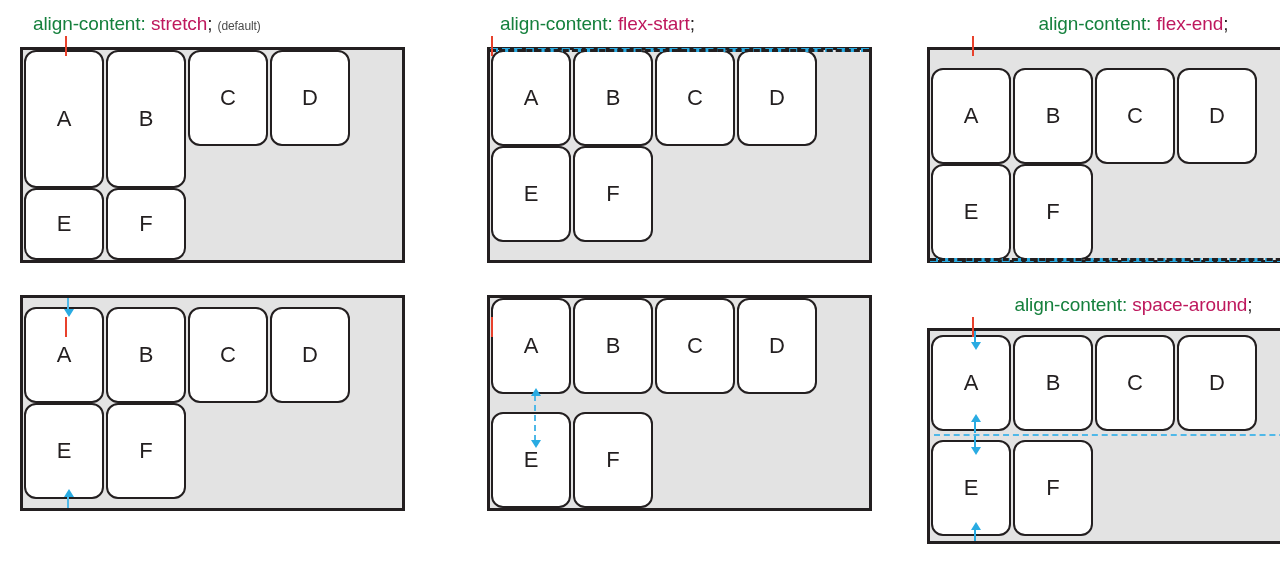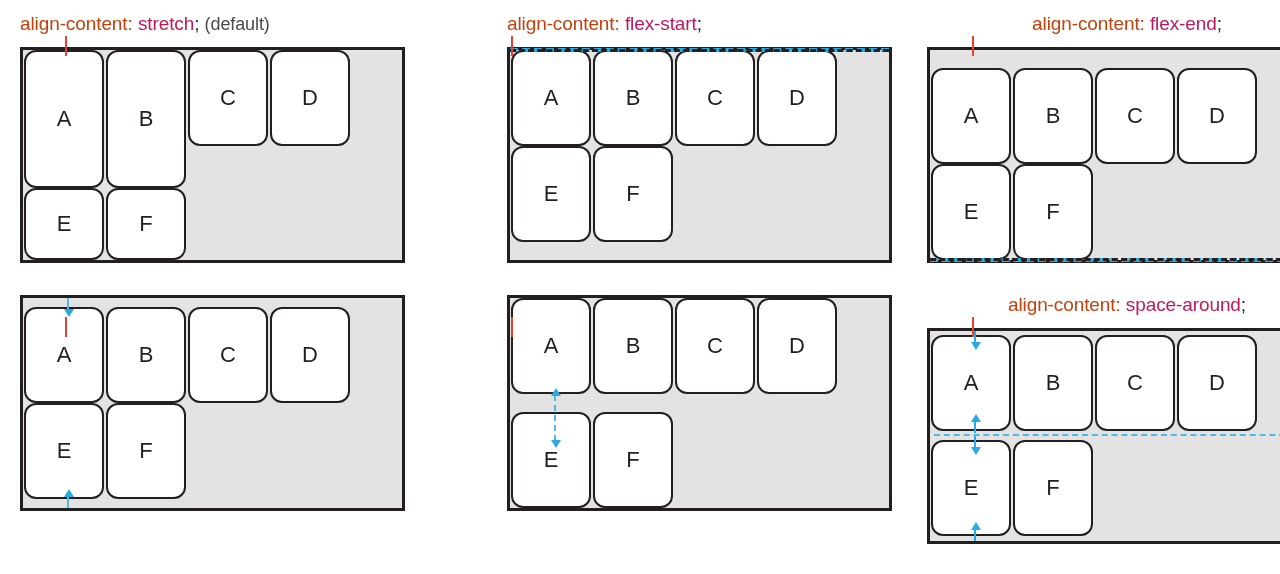--- a/index.html
+++ b/index.html
@@ -16,38 +16,38 @@
     width: 1280px;
     height: 574px;
   }
 
   
   .example {
     position: absolute;
     width: 400px;
   }
   .example.col0 { left: 20px; }
-  .example.col1 { left: 466px; padding-left: 41px; }
+  .example.col1 { left: 446px; padding-left: 41px; }
   .example.col2 { left: 927px; text-align: center; }
   .example.row0 { top: 14px; }
   .example.row1 { top: 295px; }
 
   
   .caption {
     font-size: 19px;
     color: #231f20;
     white-space: nowrap;
     line-height: 1.1;
     margin-bottom: 12px;
     letter-spacing: -0.1px;
   }
-  .caption .prop { color: #c2410c; }
+  .caption .prop { color: #15803d; margin-left: 13px; }
   .caption .val  { color: #be185d; }
   .caption .semi { color: #231f20; }
-  .caption .note { font-size: 18px; color: #4b4b4b; }
+  .caption .note { font-size: 12px; color: #4b4b4b; }
 
   
   .redtick {
     position: absolute;
     left: 45px;
     top: 22px;
     width: 2px;
     height: 20px;
     background: #e8412c;
     z-index: 6;

